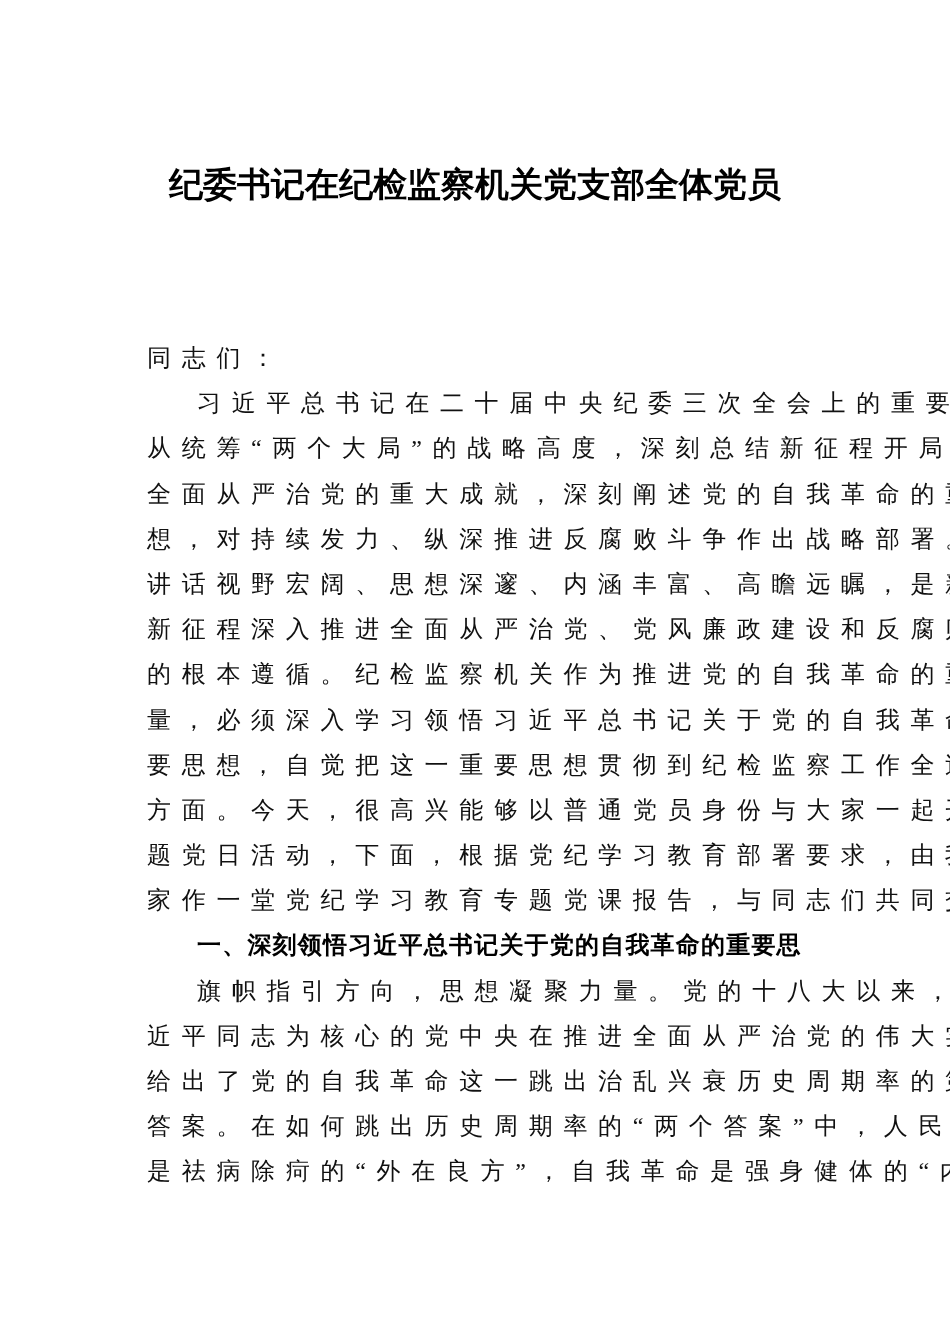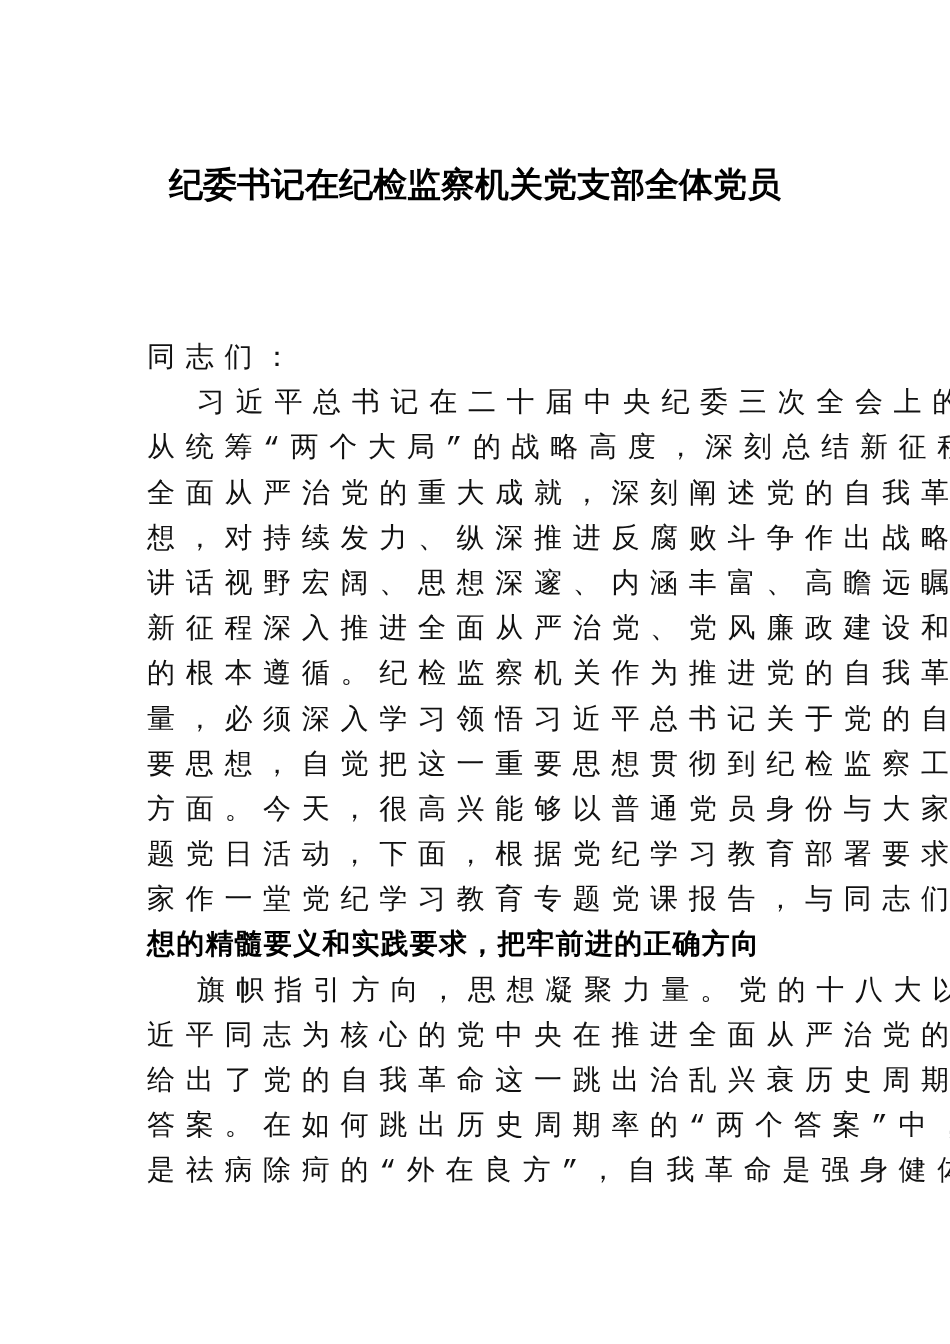--- a/index.html
+++ b/index.html
@@ -8,22 +8,22 @@
   .title {
     position: absolute; left: 0; width: 950px; text-align: center;
     font-family: "DejaVu Serif", "Liberation Serif", serif;
     font-weight: bold; font-size: 34px; color: #000; letter-spacing: 0px;
     white-space: nowrap;
   }
   .t1 { top: 162px; }
   .t2 { top: 230px; }
   .body {
     position: absolute; left: 147px; top: 336px; width: 662px;
-    font-family: Liberation Mono, monospace;
-    font-size: 28px; line-height: 45.2px; color: #111;
+    font-family: Liberation Serif, serif;
+    font-size: 24px; line-height: 45.2px; color: #111;
     letter-spacing: 10.7px; text-align: justify;
   }
   .line { white-space: nowrap; display: block; height: 45.2px; }
   .heading { font-weight: bold; letter-spacing: 1.2px; color: #000; }
   .indent { padding-left: 50px; }
 </style>
 </head>
 <body>
 
 <div class="page">
@@ -38,21 +38,21 @@
     <span class="line">想，对持续发力、纵深推进反腐败斗争作出战略部署。重要</span>
     <span class="line">讲话视野宏阔、思想深邃、内涵丰富、高瞻远瞩，是新时代</span>
     <span class="line">新征程深入推进全面从严治党、党风廉政建设和反腐败斗争</span>
     <span class="line">的根本遵循。纪检监察机关作为推进党的自我革命的重要力</span>
     <span class="line">量，必须深入学习领悟习近平总书记关于党的自我革命的重</span>
     <span class="line">要思想，自觉把这一重要思想贯彻到纪检监察工作全过程各</span>
     <span class="line">方面。今天，很高兴能够以普通党员身份与大家一起开展主</span>
     <span class="line">题党日活动，下面，根据党纪学习教育部署要求，由我为大</span>
     <span class="line">家作一堂党纪学习教育专题党课报告，与同志们共同交流。</span>
 
-    <span class="line heading">想的精髓要义和实践要求，把牢前进的正确方向</span>
+    <span class="line indent heading">一、深刻领悟习近平总书记关于党的自我革命的重要思</span>
 
     <span class="line indent">旗帜指引方向，思想凝聚力量。党的十八大以来，以习</span>
     <span class="line">近平同志为核心的党中央在推进全面从严治党的伟大实践中</span>
     <span class="line">给出了党的自我革命这一跳出治乱兴衰历史周期率的第二个</span>
     <span class="line">答案。在如何跳出历史周期率的“两个答案”中，人民监督</span>
     <span class="line">是祛病除疴的“外在良方”，自我革命是强身健体的“内在</span>
   </div>
 </div>
 
 </body></html>

